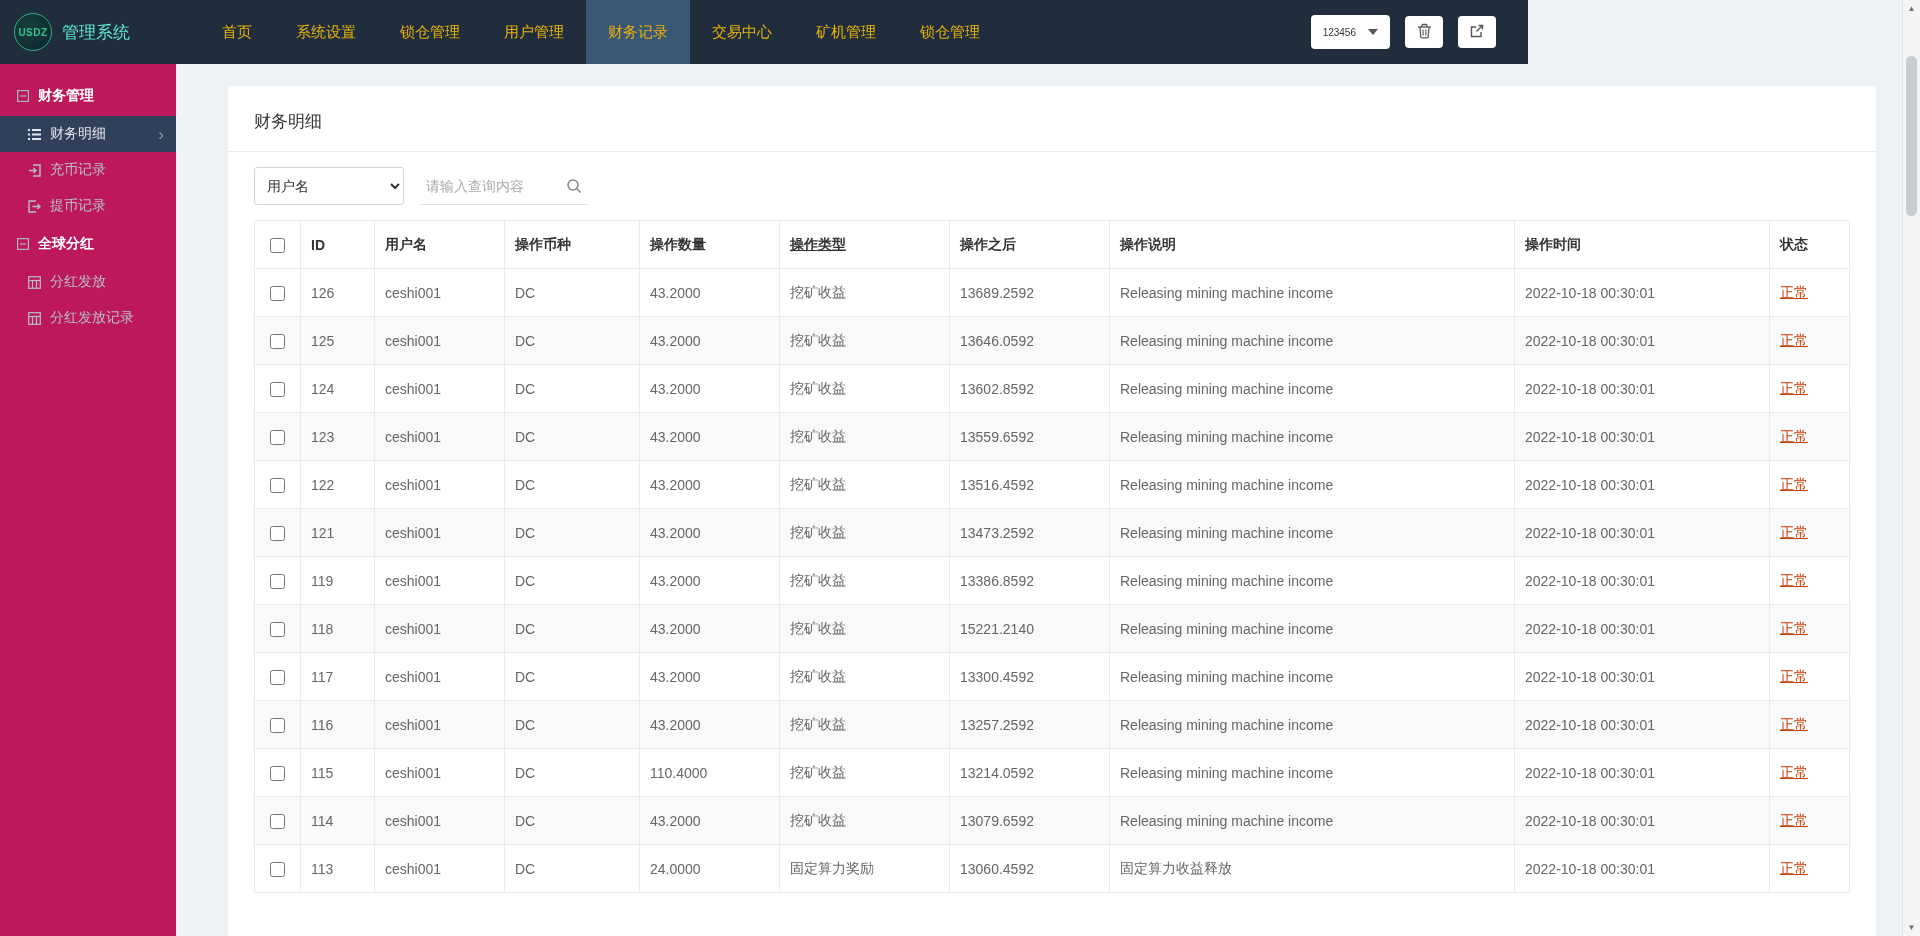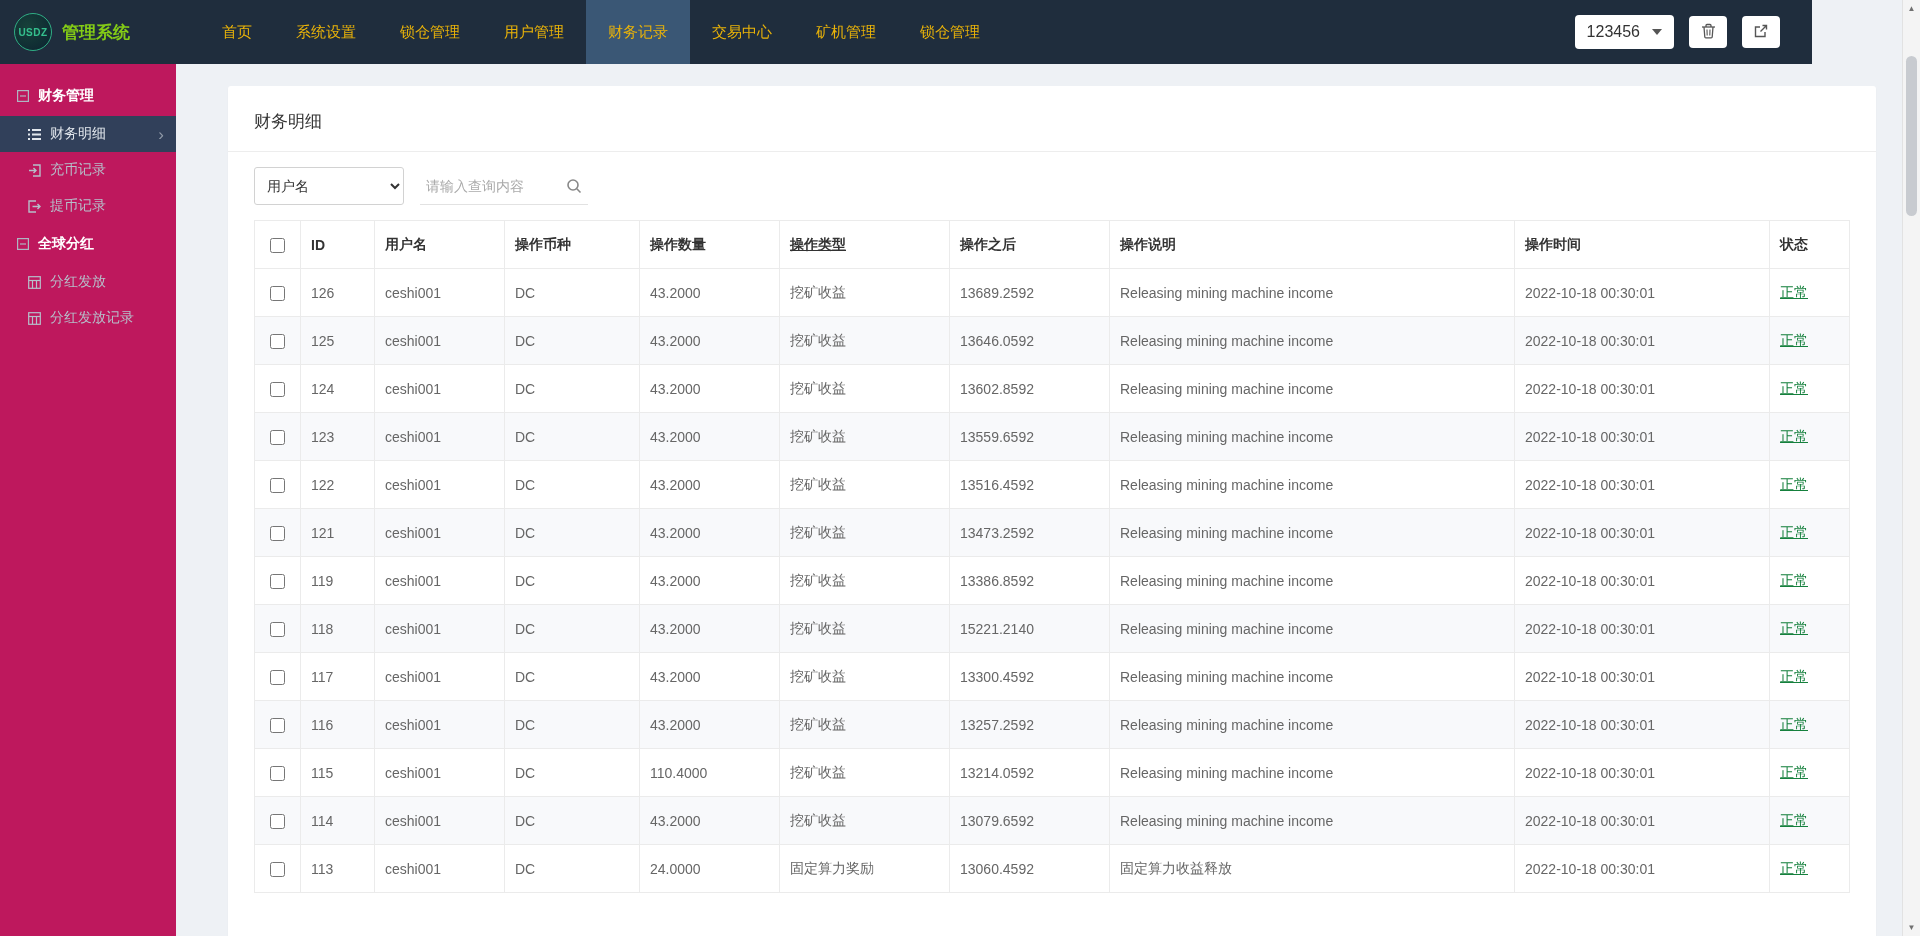--- a/index.html
+++ b/index.html
@@ -3,38 +3,38 @@
 <meta charset="utf-8">
 <style>
   * { box-sizing: border-box; margin: 0; padding: 0; }
   html, body {
     width: 1920px; height: 936px; overflow: hidden;
     font-family: "Liberation Sans", "DejaVu Sans", sans-serif;
     background: #eef1f5;
   }
   
   .header {
-    position: fixed; top: 0; left: 0; width: 1812px; height: 64px;
+    position: fixed; top: 0; left: 0; width: 1528px; height: 64px;
     background: #1f2d3d; display: flex; align-items: stretch; z-index: 5;
   }
   .logo-area { width: 200px; min-width: 200px; display: flex; align-items: center; padding-left: 14px; gap: 10px; }
   .logo-circle {
     width: 38px; height: 38px; border-radius: 50%;
     background: radial-gradient(circle at 35% 35%, #17413a, #0c2230);
     border: 1px solid #2fae84; display: flex; align-items: center; justify-content: center;
     color: #35c08e; font-size: 10px; font-weight: bold; letter-spacing: .5px;
   }
-  .logo-title { color: #84cc16; font-size: 17px; font-weight: bold; white-space: nowrap; }
+  .logo-title { color: #5eead4; font-size: 17px; font-weight: normal; white-space: nowrap; }
   .nav-tabs { display: flex; height: 64px; }
   .nav-tab { padding: 0 22px; line-height: 64px; color: #eab308; font-size: 15px; cursor: pointer; white-space: nowrap; }
   .nav-tab.active { background: #3a5775; }
   .header-right { margin-left: auto; display: flex; align-items: center; gap: 15px; padding-right: 32px; }
   .user-dd {
     background: #fff; height: 34px; border-radius: 4px; display: flex; align-items: center;
-    gap: 12px; padding: 0 12px; font-size: 16px; color: #333; cursor: pointer;
+    gap: 12px; padding: 0 12px; font-size: 10px; color: #333; cursor: pointer;
   }
   .caret-down { width: 0; height: 0; border-left: 5px solid transparent; border-right: 5px solid transparent; border-top: 6px solid #555; }
   .icon-btn {
     background: #fff; width: 38px; height: 32px; border-radius: 4px; border: none;
     display: flex; align-items: center; justify-content: center; cursor: pointer;
   }
   
   .sidebar {
     position: fixed; top: 64px; left: 0; width: 176px; height: 872px;
     background: #be185d; padding-top: 12px; z-index: 4;
@@ -82,21 +82,21 @@
   .cb-col { width: 46px; text-align: center !important; padding: 0 !important; }
   .data-table input[type="checkbox"] { width: 15px; height: 15px; cursor: pointer; vertical-align: middle; }
   .data-table th:nth-child(2) { width: 74px; }
   .data-table th:nth-child(3) { width: 130px; }
   .data-table th:nth-child(4) { width: 135px; }
   .data-table th:nth-child(5) { width: 140px; }
   .data-table th:nth-child(6) { width: 170px; text-decoration: underline; }
   .data-table th:nth-child(7) { width: 160px; }
   .data-table th:nth-child(8) { width: 405px; }
   .data-table th:nth-child(9) { width: 255px; }
-  .status-link { text-decoration: underline; cursor: pointer; color: #15803d; }
+  .status-link { text-decoration: underline; cursor: pointer; color: #c2410c; }
   
   .fake-scrollbar {
     position: fixed; top: 0; right: 0; width: 18px; height: 936px;
     background: #f4f4f4; border-left: 1px solid #e2e2e2; z-index: 10;
   }
   .sb-arrow { position: absolute; left: 0; width: 100%; height: 17px; display: flex; align-items: center; justify-content: center; color: #707070; font-size: 8px; cursor: pointer; }
   .sb-arrow.up { top: 0; }
   .sb-arrow.down { bottom: 0; }
   .sb-thumb { position: absolute; top: 56px; left: 3px; width: 11px; height: 160px; background: #c8cbd0; border-radius: 6px; cursor: pointer; }
 </style>

